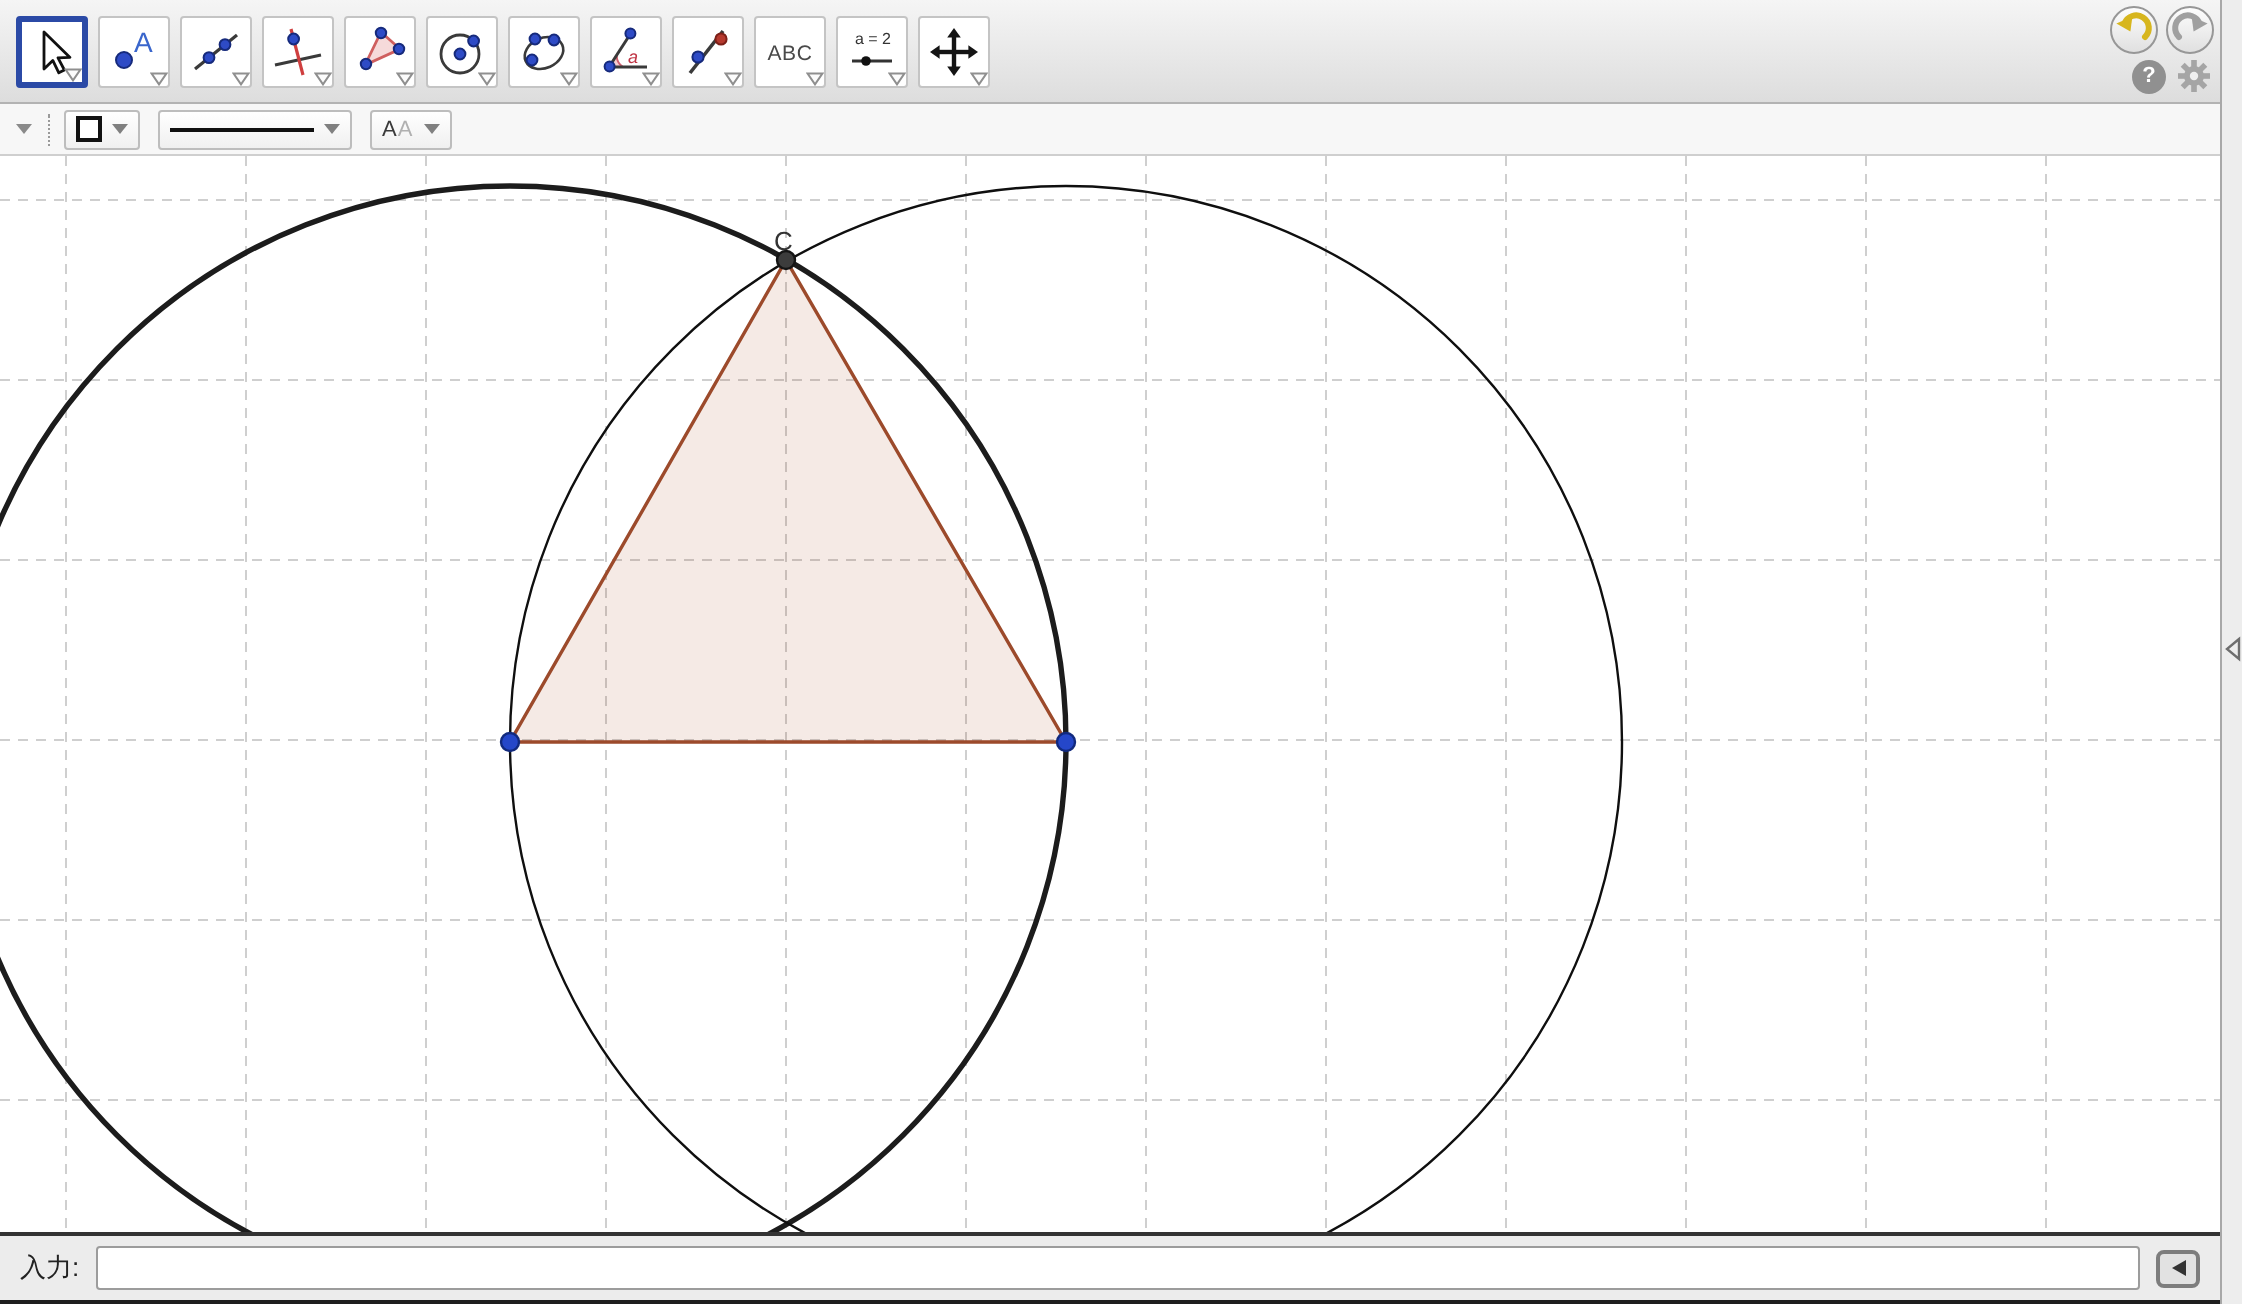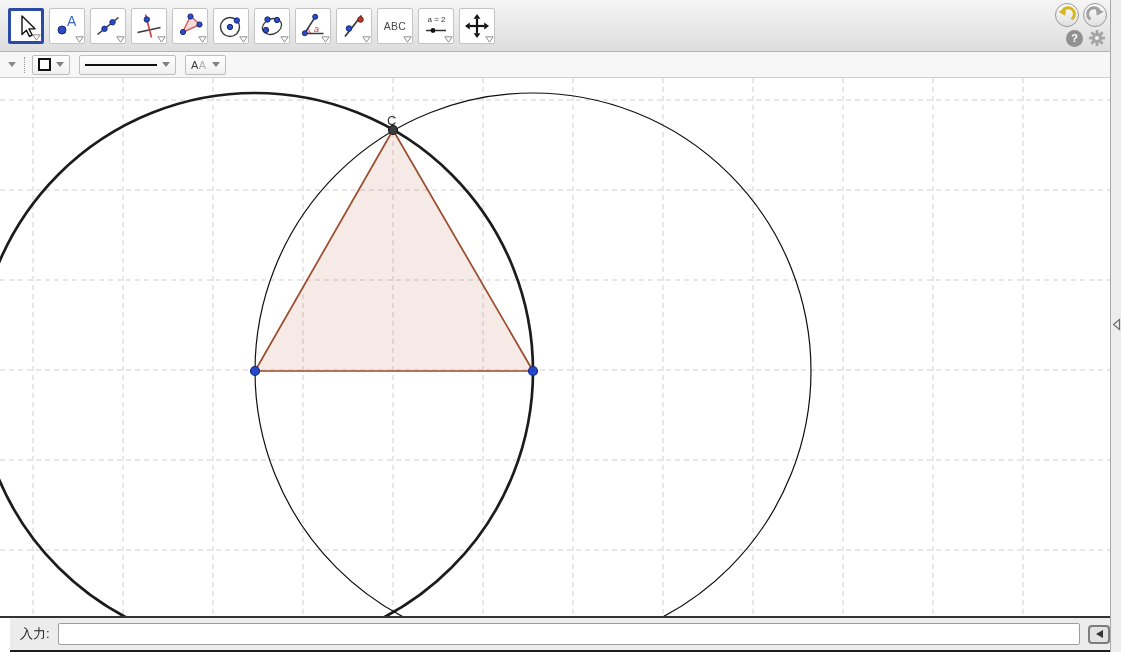--- a/index.html
+++ b/index.html
@@ -65,21 +65,21 @@
   .aa .a2 { color:#b0b0b0; }
 
   
   .canvas-wrap { width:1110px; height:540px; background:#fff; border-bottom:2px solid #333; }
   #geo-svg { display:block; }
 
   
   .inputbar {
     height:34px; width:1110px; background:#ececec;
     border-bottom:2px solid #1e1e1e;
-    display:flex; align-items:center; padding:0 10px; gap:8px;margin-left:10px;
+    display:flex; align-items:center; padding:0 10px; gap:8px;
   }
   .inputbar label { font-size:13px; color:#222; white-space:nowrap; }
   .inputbar input {
     flex:1; height:22px; border:1px solid #9c9c9c; border-radius:2px;
     background:#fff; font-size:13px; padding:0 4px; outline:none;
     font-family:"Liberation Sans", sans-serif;
   }
   .input-help-btn {
     width:22px; height:19px; border:2px solid #7d7d7d; border-radius:4px;
     background:#e2e2e2; display:flex; align-items:center; justify-content:center;

